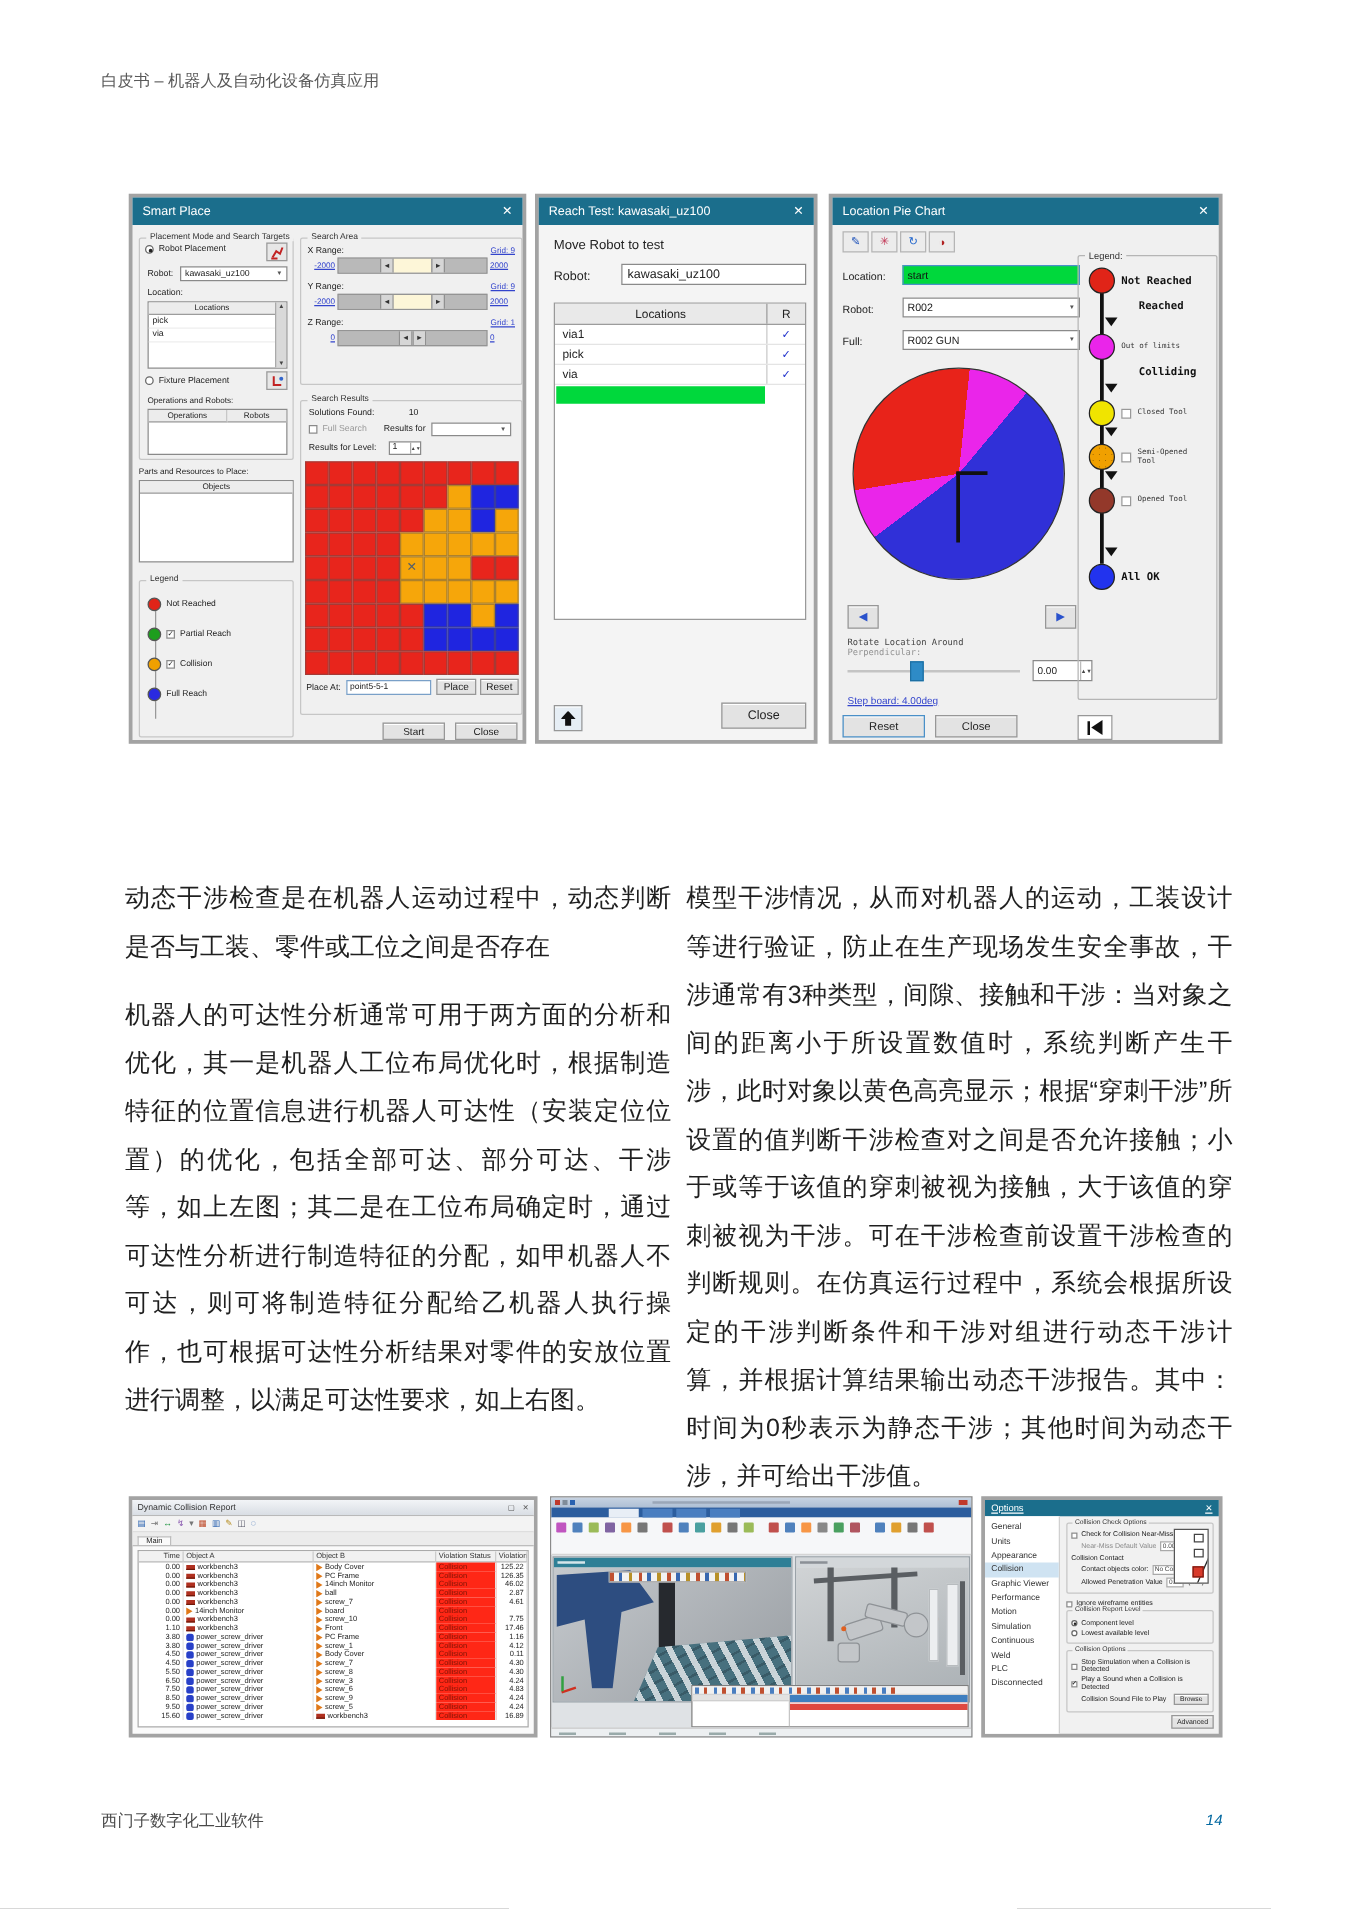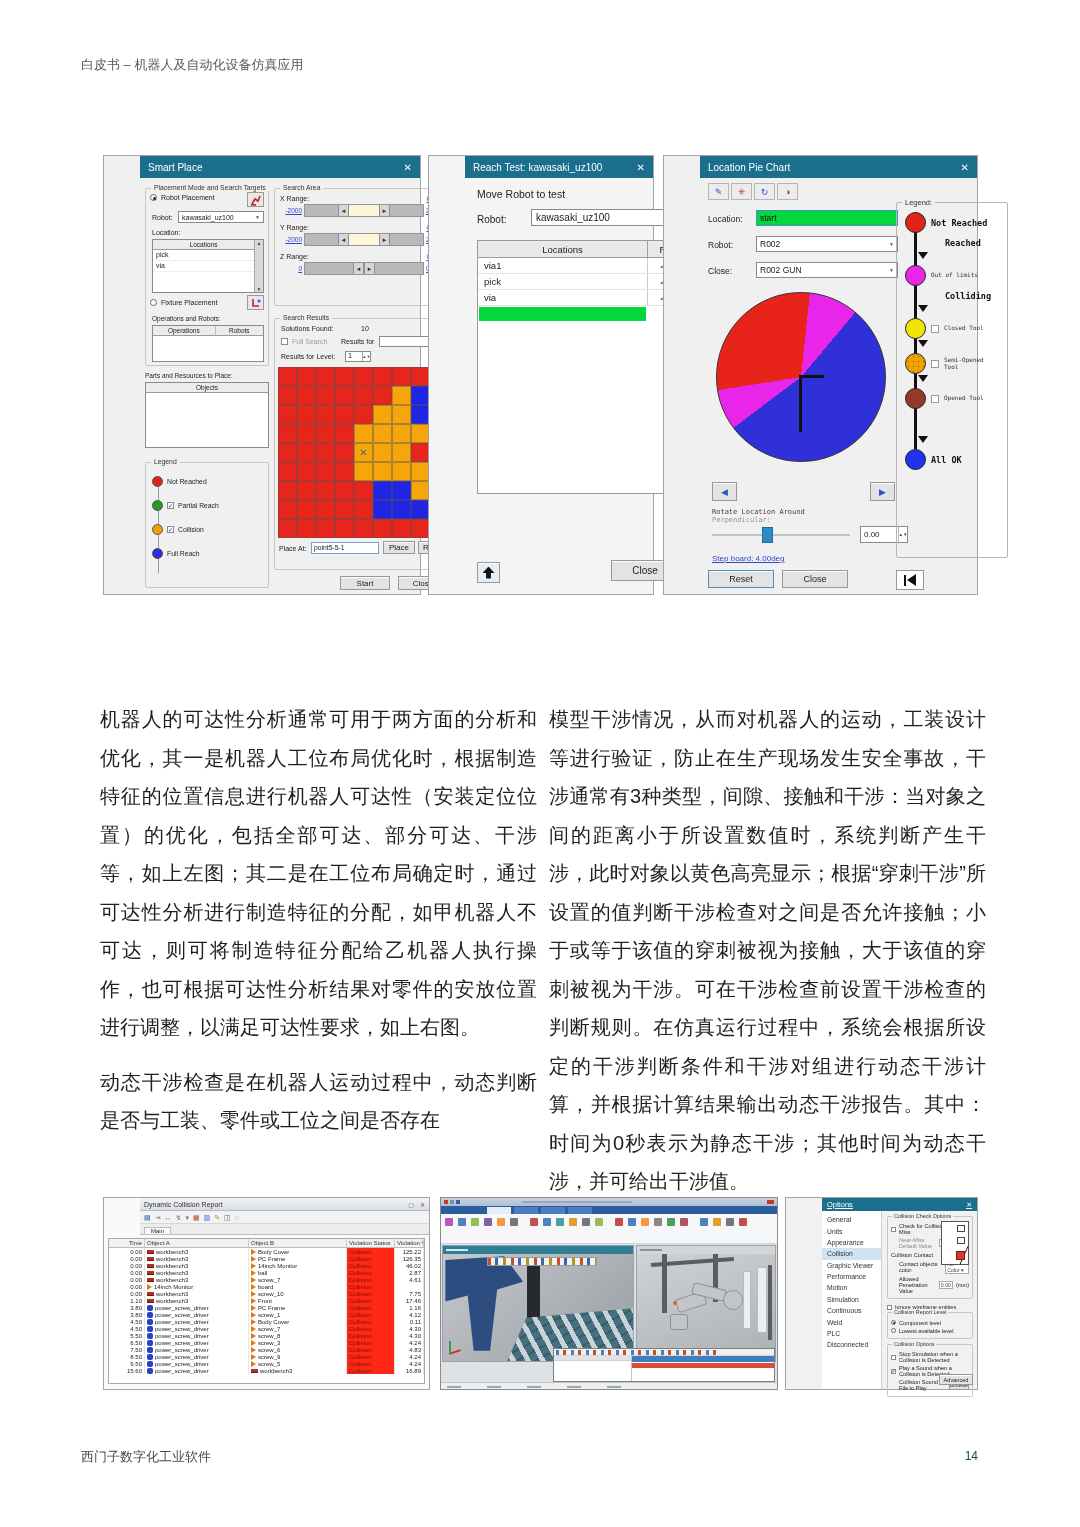--- a/index.html
+++ b/index.html
@@ -1,31 +1,31 @@
 <!DOCTYPE html>
 <html><head>
 <meta charset="utf-8">
 <style>
   * { margin:0; padding:0; box-sizing:border-box; }
   body { background:#888; font-family:"Liberation Sans","DejaVu Sans",sans-serif; }
   .page { position:relative; width:1080px; height:1527px; background:#fff; margin:0 auto; overflow:hidden; }
 
   .doc-header { position:absolute; left:81px; top:56px; font-size:13px; color:#595959; }
   .doc-footer-left { position:absolute; left:81px; top:1448px; font-size:13px; color:#4a4a4a; }
-  .doc-footer-right { position:absolute; right:102px; top:1449px; font-size:12px; color:#14532d; }
+  .doc-footer-right { position:absolute; right:102px; top:1449px; font-size:12px; color:#0369a1;font-style:italic; }
 
   .heading { position:absolute; left:102px; top:632px; font-size:24px; color:#3d3d3d; letter-spacing:1px; }
 
   .col { position:absolute; top:700px; width:437px; font-size:20px; line-height:38.5px; color:#1f1f1f; text-align:justify; }
   .col-left { left:100px; }
   .col-right { left:549px; }
   .col p + p { margin-top:16px; }
 
   
-  .panel { position:absolute; background:#f0f0f0; border:1px solid #a3a3a3;padding-left:36px; }
+  .panel { position:absolute; background:#f0f0f0; border:3px solid #a3a3a3; }
   .tbar { height:22px; background:#1b6e8c; color:#fff; display:flex; align-items:center; padding:0 8px; }
   .tbar .t { font-size:10px; }
   .tbar .x { margin-left:auto; font-size:10px; cursor:default; }
   .pbody { position:relative; height:calc(100% - 22px); }
 
   .grp { position:absolute; border:1px solid #c6c6c6; border-radius:2px; }
   .gtitle { position:absolute; top:-5px; left:5px; background:#f0f0f0; padding:0 3px; font-size:6.8px; color:#333; white-space:nowrap; }
 
   .lab7 { font-size:7px; color:#222; }
   .lnk { font-size:6.5px; color:#3344cc; text-decoration:underline; }
@@ -490,21 +490,21 @@
             <span style="color:#b02020;">◑</span>
           </div>
       </div>
       <div class="pie-form-lab" style="left:8px; top:36px;">Location:</div>
       <div style="position:absolute; left:56px; top:32px; width:142px; height:16px; background:#00d83c; border:1px solid #4a90c8; font-size:8.5px; color:#111; padding:2px 3px;"><span>start</span></div>
       <div class="pie-form-lab" style="left:8px; top:62px;">Robot:</div>
       <div class="combo" style="position:absolute; left:56px; top:58px; width:142px; height:16px; font-size:8.5px;">
           <span>R002</span>
           <span class="dd">▼</span>
         </div>
-      <div class="pie-form-lab" style="left:8px; top:88px;">Close:</div>
+      <div class="pie-form-lab" style="left:8px; top:88px;">Full:</div>
       <div class="combo" style="position:absolute; left:56px; top:84px; width:142px; height:16px; font-size:8.5px;">
           <span>R002 GUN</span>
           <span class="dd">▼</span>
         </div>
 
       <div class="pie" style="left: 16px; top: 114px; background: conic-gradient(from 6deg, rgb(234, 37, 234) 0deg, rgb(234, 37, 234) 34deg, rgb(48, 48, 216) 34deg, rgb(48, 48, 216) 227deg, rgb(234, 37, 234) 227deg, rgb(234, 37, 234) 255deg, rgb(232, 35, 26) 255deg, rgb(232, 35, 26) 360deg);"></div>
       <div class="pie-t" style="left:99px; top:198px; width:2.5px; height:56px;"></div>
       <div class="pie-t" style="left:99px; top:197px; width:25px; height:2.5px;"></div>
 
       <div class="wbtn" style="position:absolute; left:12px; top:304px; width:25px; height:19px;">
@@ -571,22 +571,22 @@
       <div class="wbtn" style="position:absolute; left:196px; top:392px; width:28px; height:20px; background:#fff;">
         <span class="skipback">
             <span class="bar"></span>
             <span class="tri"></span>
           </span>
       </div>
     </div>
   </div>
 
   <div class="col col-left">
+    <p>动态干涉检查是在机器人运动过程中，动态判断是否与工装、零件或工位之间是否存在</p>
     <p>机器人的可达性分析通常可用于两方面的分析和优化，其一是机器人工位布局优化时，根据制造特征的位置信息进行机器人可达性（安装定位位置）的优化，包括全部可达、部分可达、干涉等，如上左图；其二是在工位布局确定时，通过可达性分析进行制造特征的分配，如甲机器人不可达，则可将制造特征分配给乙机器人执行操作，也可根据可达性分析结果对零件的安放位置进行调整，以满足可达性要求，如上右图。</p>
-    <p>动态干涉检查是在机器人运动过程中，动态判断是否与工装、零件或工位之间是否存在</p>
   </div>
   <div class="col col-right">
     <p>模型干涉情况，从而对机器人的运动，工装设计等进行验证，防止在生产现场发生安全事故，干涉通常有3种类型，间隙、接触和干涉：当对象之间的距离小于所设置数值时，系统判断产生干涉，此时对象以黄色高亮显示；根据“穿刺干涉”所设置的值判断干涉检查对之间是否允许接触；小于或等于该值的穿刺被视为接触，大于该值的穿刺被视为干涉。可在干涉检查前设置干涉检查的判断规则。在仿真运行过程中，系统会根据所设定的干涉判断条件和干涉对组进行动态干涉计算，并根据计算结果输出动态干涉报告。其中：时间为0秒表示为静态干涉；其他时间为动态干涉，并可给出干涉值。</p>
   </div>
 
   <div class="panel" style="left:103px; top:1197px; width:327px; height:193px; background:#fafafa;">
     <div class="dcr-title">
       <span>Dynamic Collision Report</span>
       <span class="ic sp">▢</span>
       <span class="ic">✕</span>

